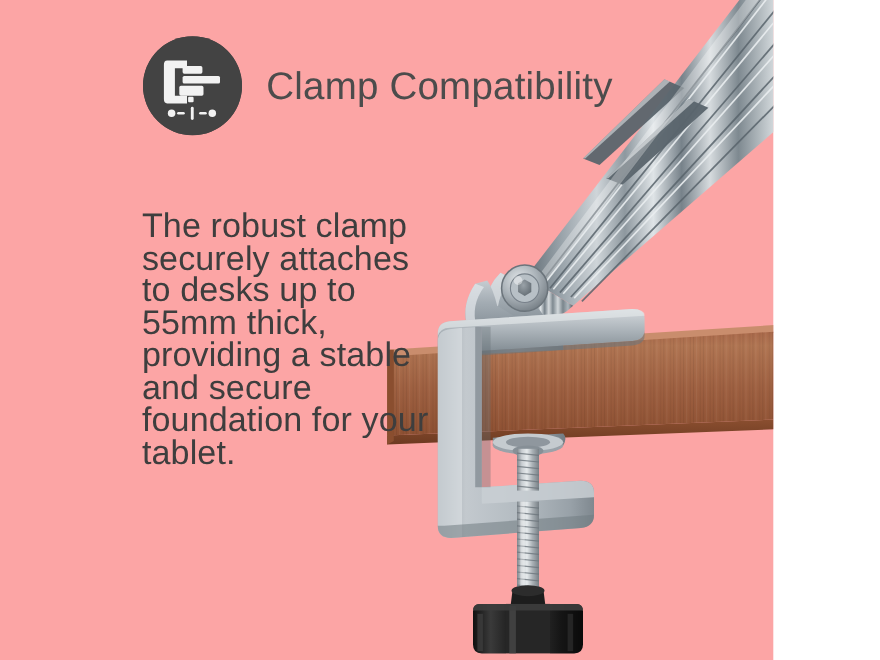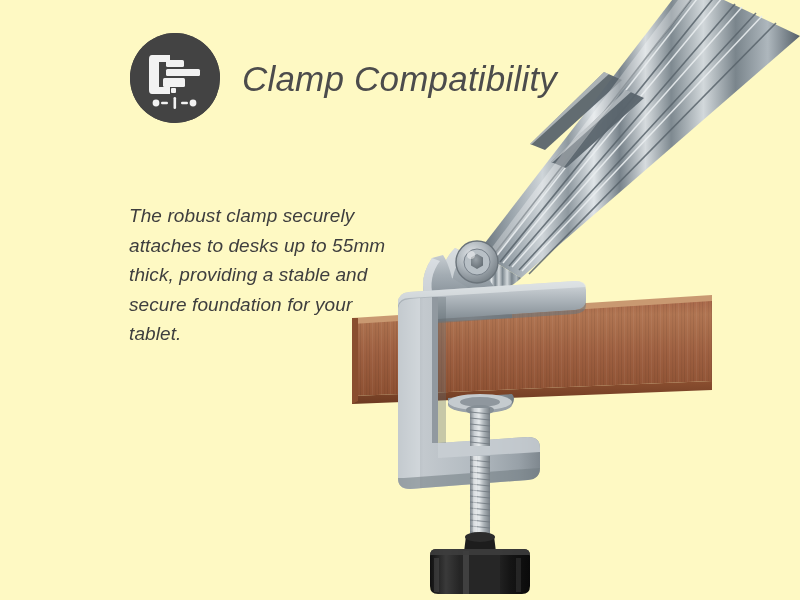--- a/index.html
+++ b/index.html
@@ -2,26 +2,25 @@
 <html><head>
 <meta charset="utf-8">
 <style>
   html, body {
     margin: 0;
     padding: 0;
     background: #ffffff;
   }
   #page {
     position: relative;
-    width: 800px;
+    width: 703px;
     height: 600px;
-    background: #fef9c3;
+    background: #fca5a5;
     overflow: hidden;
     font-family: "Liberation Sans", sans-serif;
-    font-style: italic;
   }
 
   
   #header-row {
     position: absolute;
     left: 130px;
     top: 33px;
     display: flex;
     align-items: center;
     gap: 22px;
@@ -42,23 +41,23 @@
     color: #4c4c4c;
     font-weight: 300;
     letter-spacing: 0.2px;
     white-space: nowrap;
   }
 
   
   #description {
     position: absolute;
     left: 129px;
-    top: 201px;
+    top: 190px;
     width: 276px;
-    font-size: 19px;
+    font-size: 31px;
     line-height: 29.5px;
     color: #3e3e3e;
     font-weight: 300;
     letter-spacing: 0.1px;
     z-index: 40;
   }
 
   
   #product-scene {
     position: absolute;

